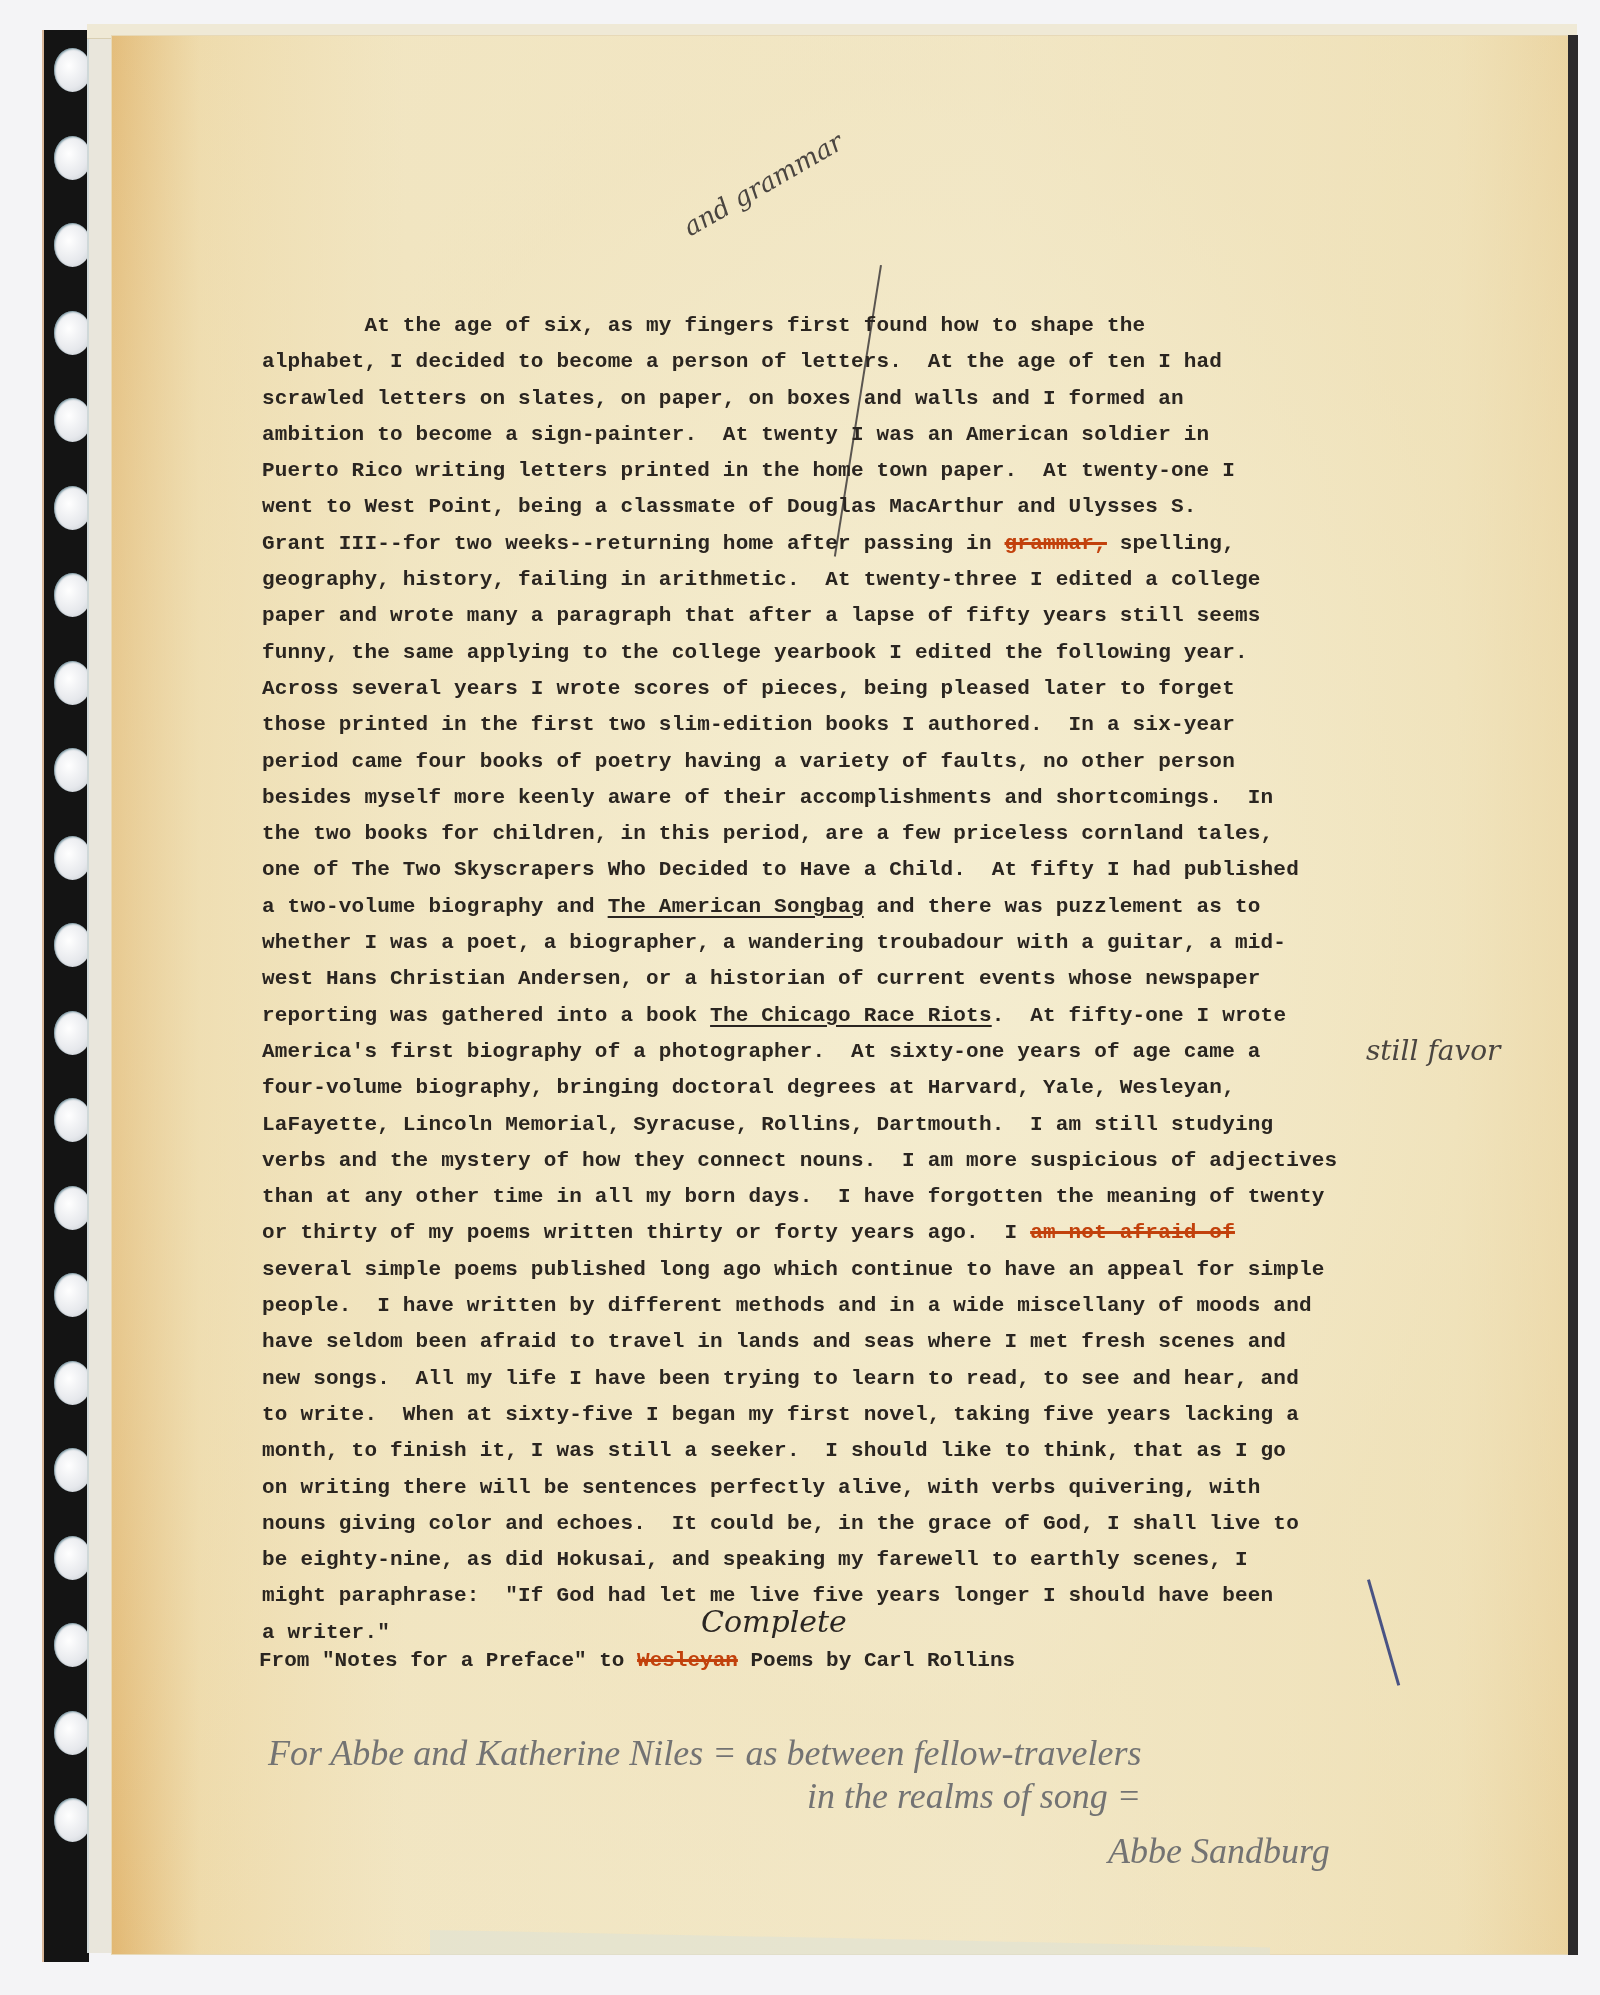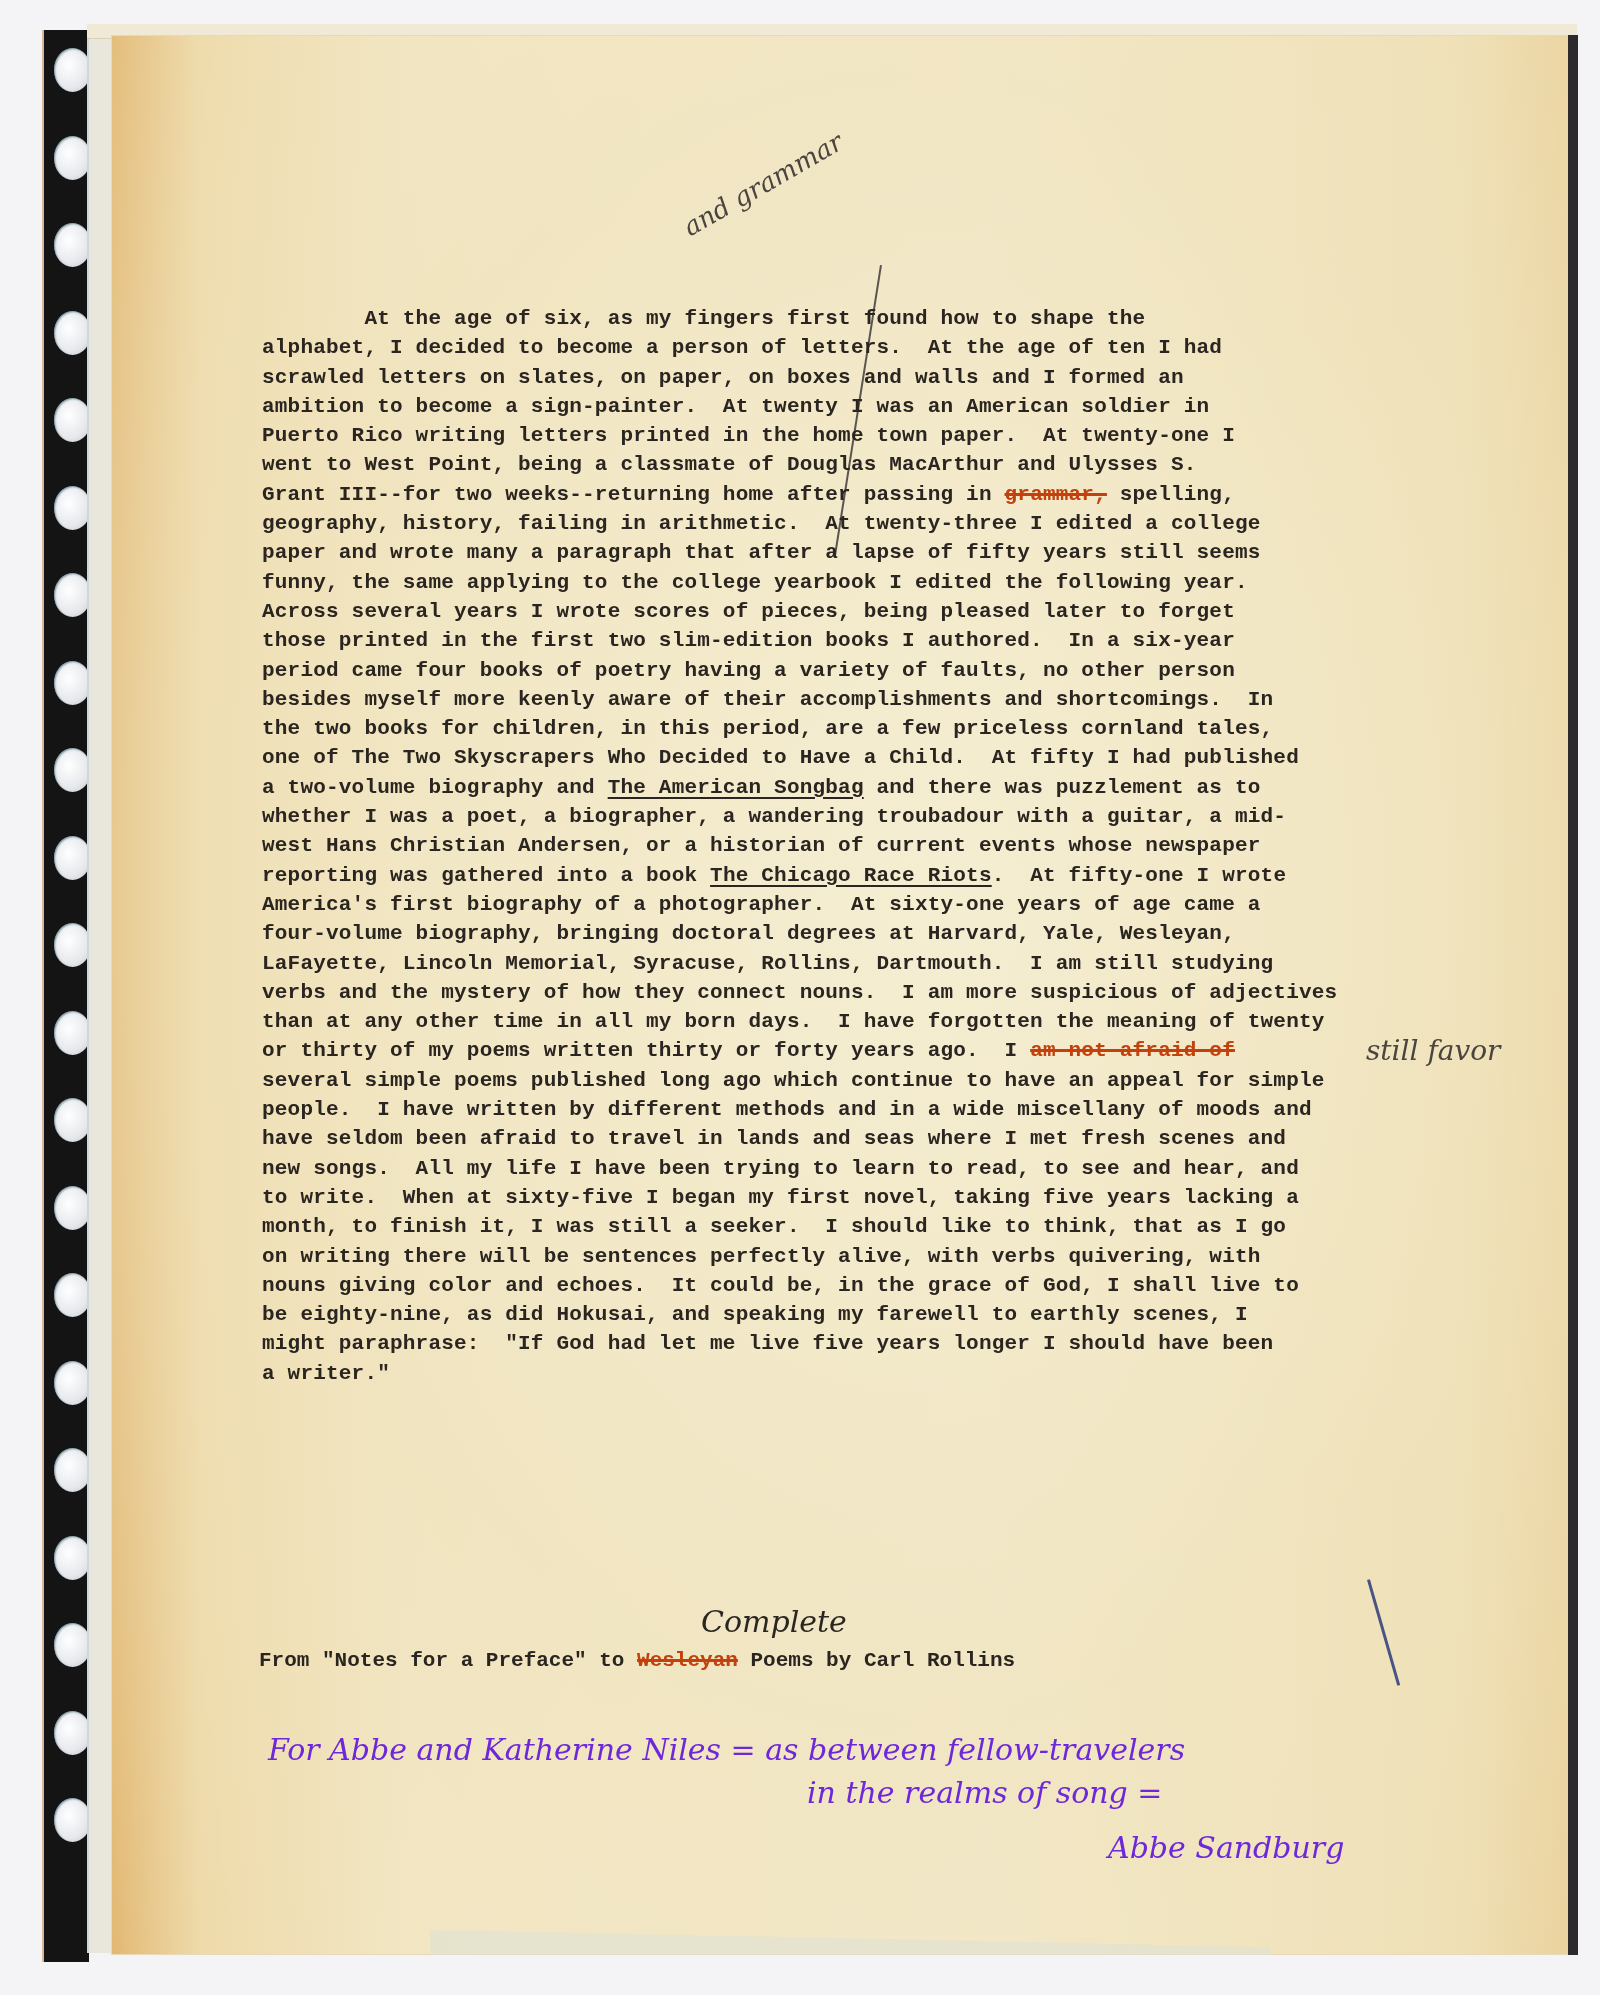--- a/index.html
+++ b/index.html
@@ -39,39 +39,39 @@
   .tape {
     position:absolute; left:430px; top:1930px; width:840px; height:25px;
     background:rgba(220,225,215,0.55);
     clip-path: polygon(0 0, 60% 40%, 100% 70%, 100% 100%, 0 100%);
   }
   .typed {
     position:absolute; left:262px; top:304px; width:1250px;
     font-size:21px; line-height:29.3px; color:#2a2520;
     font-weight:bold; letter-spacing:0.2px; white-space:pre;
   }
-  .typed .line { display:block; height:29.3px; }
+  .typed .line { display:block; height:29.3px;margin-top:7px; }
   .u { text-decoration:underline; text-underline-offset:4px; }
   .strike { text-decoration:line-through; text-decoration-thickness:3px; color:#c2410c; }
   .hand {
     font-family:"DejaVu Serif", "Liberation Serif", serif; font-style:italic;
     color:#4a4540; position:absolute; white-space:nowrap; font-weight:normal;
   }
   .ann-grammar { left:693px; top:212px; font-size:26px; transform:rotate(-30deg); transform-origin:left bottom; }
   .caret-line {
     position:absolute; left:880px; top:265px; width:2px; height:295px;
     background:#5a5550; transform:rotate(9deg); transform-origin:top left;
   }
   .ann-favor { left:1366px; top:1034px; font-size:28px; }
   .attrib {
     position:absolute; left:259px; top:1649px; font-size:21px; font-weight:bold;
     color:#2a2520; white-space:pre;
   }
   .ann-complete { left:684px; top:1604px; font-size:30px; color:#2a2622;margin-left:17px; }
-  .inscription { font-size:30px; color:#6d28d9; }
+  .inscription { font-size:36px; color:#737373;font-family:Liberation Serif, serif; }
   .insc-1 { left:268px; top:1732px; }
   .insc-2 { left:807px; top:1775px; }
   .insc-3 { left:1108px; top:1830px; }
   .blue-mark {
     position:absolute; left:1367px; top:1580px; width:3px; height:110px;
     background:#2c3a7a; transform:rotate(-16deg); transform-origin:top left; opacity:0.85;
   }
 </style>
 </head>
 <body>

